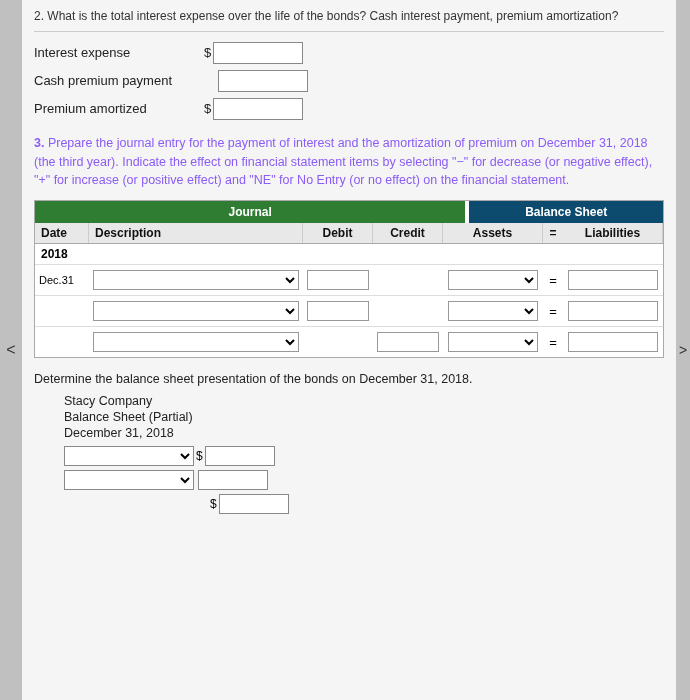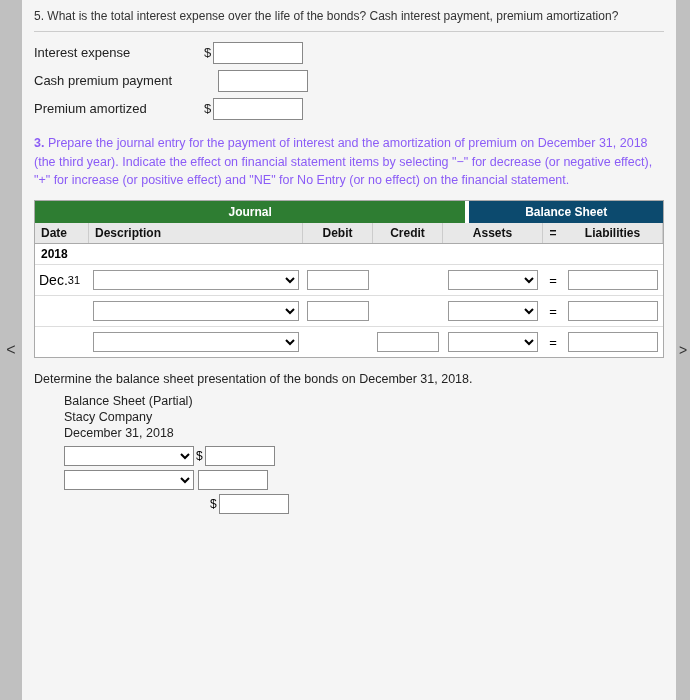--- a/index.html
+++ b/index.html
@@ -206,21 +206,21 @@
 </head>
 <body>
 
 <div class="scroll-arrow-left">
   <span>&lt;</span>
 </div>
 
 <div class="main-content">
 
   <div class="top-text">
-    5. What is the total interest expense over the life of the bonds? Cash interest payment, premium amortization?
+    2. What is the total interest expense over the life of the bonds? Cash interest payment, premium amortization?
   </div>
 
   <div class="field-row">
     <span class="field-label">Interest expense</span>
     <span class="dollar-sign">$</span>
     <input class="input-box" type="text" style="">
   </div>
 
   <div class="field-row">
     <span class="field-label">Cash premium payment</span>
@@ -254,21 +254,21 @@
       <div class="col-label equals">=</div>
       <div class="col-label liabilities">Liabilities</div>
     </div>
 
     <div class="year-row">
       <span>2018</span>
     </div>
 
     <div class="data-row">
       <div class="cell date">
-        <span style="display:block;font-size:14px;">Dec.</span>
+        <span style="display:block;font-size:11px;">Dec.</span>
         <span style="display:block;font-size:11px;">31</span>
       </div>
       <div class="cell desc">
         <select class="cell-select">
           <option></option>
         </select>
       </div>
       <div class="cell debit">
         <input class="small-input" type="text" style="">
       </div>
@@ -325,22 +325,22 @@
       <div class="cell equals">=</div>
       <div class="cell liabilities">
         <input class="small-input" type="text" style="width: 90px;">
       </div>
     </div>
   </div>
 
   <div class="determine-text">Determine the balance sheet presentation of the bonds on December 31, 2018.</div>
 
   <div class="balance-sheet-section">
+    <div class="bs-title">Stacy Company</div>
     <div class="bs-title">Balance Sheet (Partial)</div>
-    <div class="bs-title">Stacy Company</div>
     <div class="bs-title">December 31, 2018</div>
 
     <div class="bs-row" style="margin-top:6px;">
       <select class="bs-select">
         <option></option>
       </select>
       <span class="bs-dollar">$</span>
       <input class="bs-input" type="text" style="">
     </div>
 

